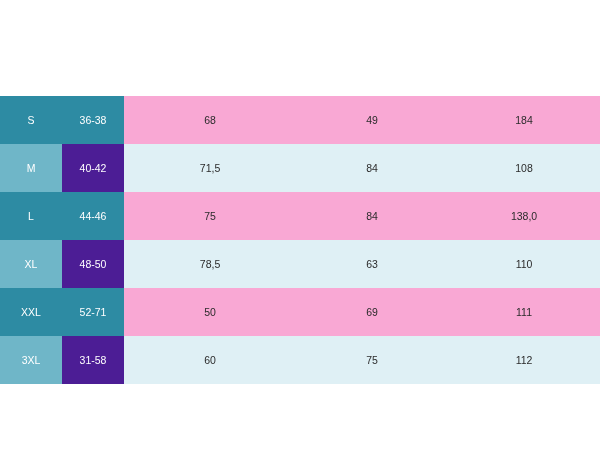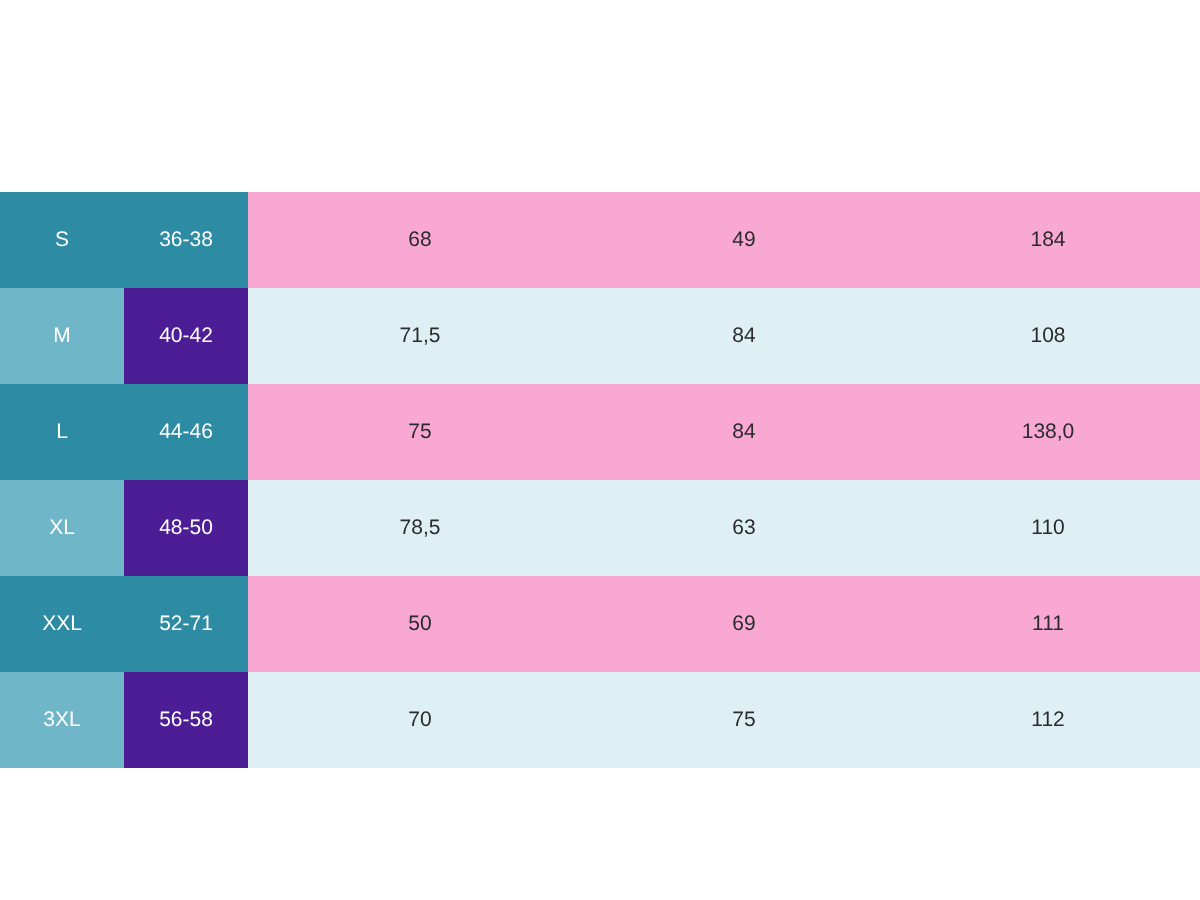--- a/index.html
+++ b/index.html
@@ -138,21 +138,21 @@
       <tr class="data-row shade-a">
         <td class="cell-size">XXL</td>
         <td class="cell-range">52-71</td>
         <td class="cell-val">50</td>
         <td class="cell-val">69</td>
         <td class="cell-val">111</td>
       </tr>
 
       <tr class="data-row shade-b">
         <td class="cell-size">3XL</td>
-        <td class="cell-range">56-58</td>
-        <td class="cell-val">70</td>
+        <td class="cell-range">31-58</td>
+        <td class="cell-val">60</td>
         <td class="cell-val">75</td>
         <td class="cell-val">112</td>
       </tr>
 
     </tbody>
   </table>
 </div>
 
 </body></html>

